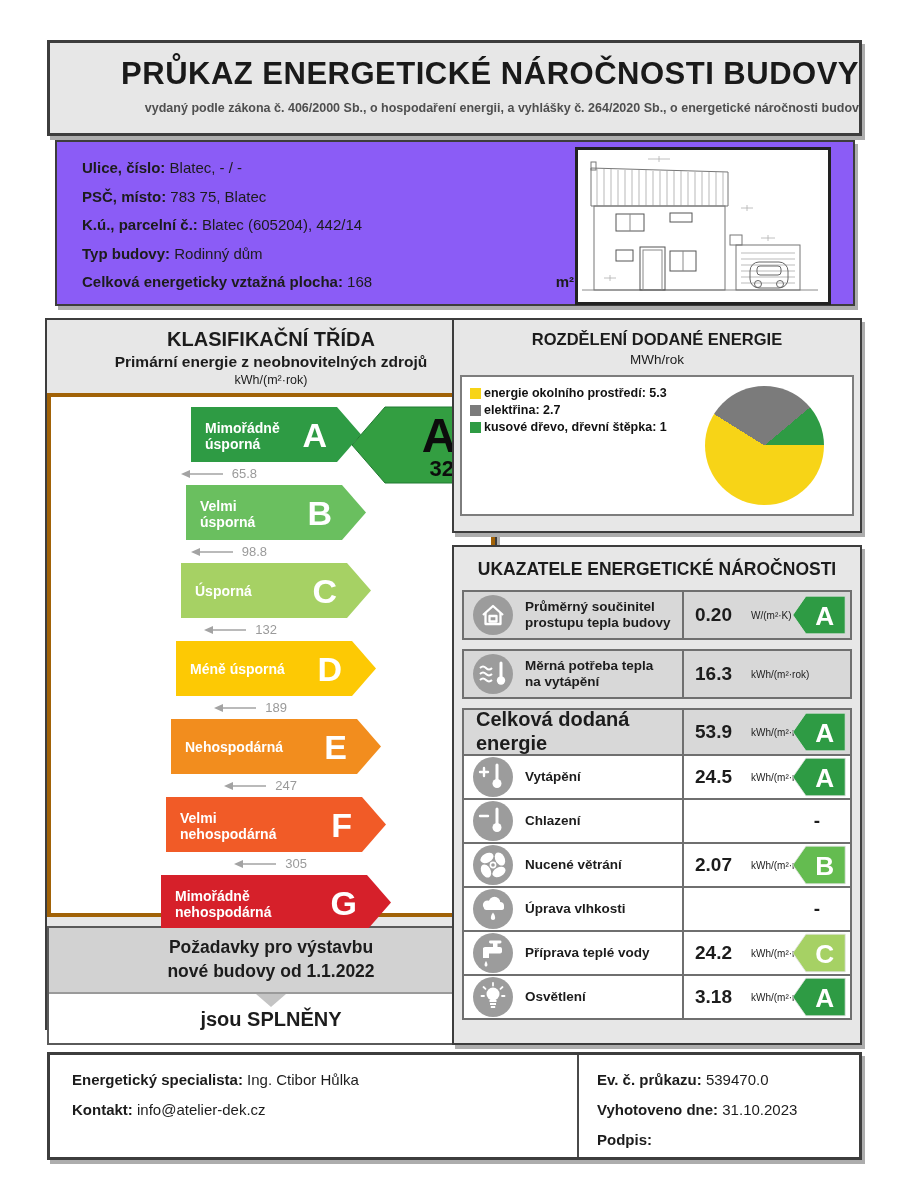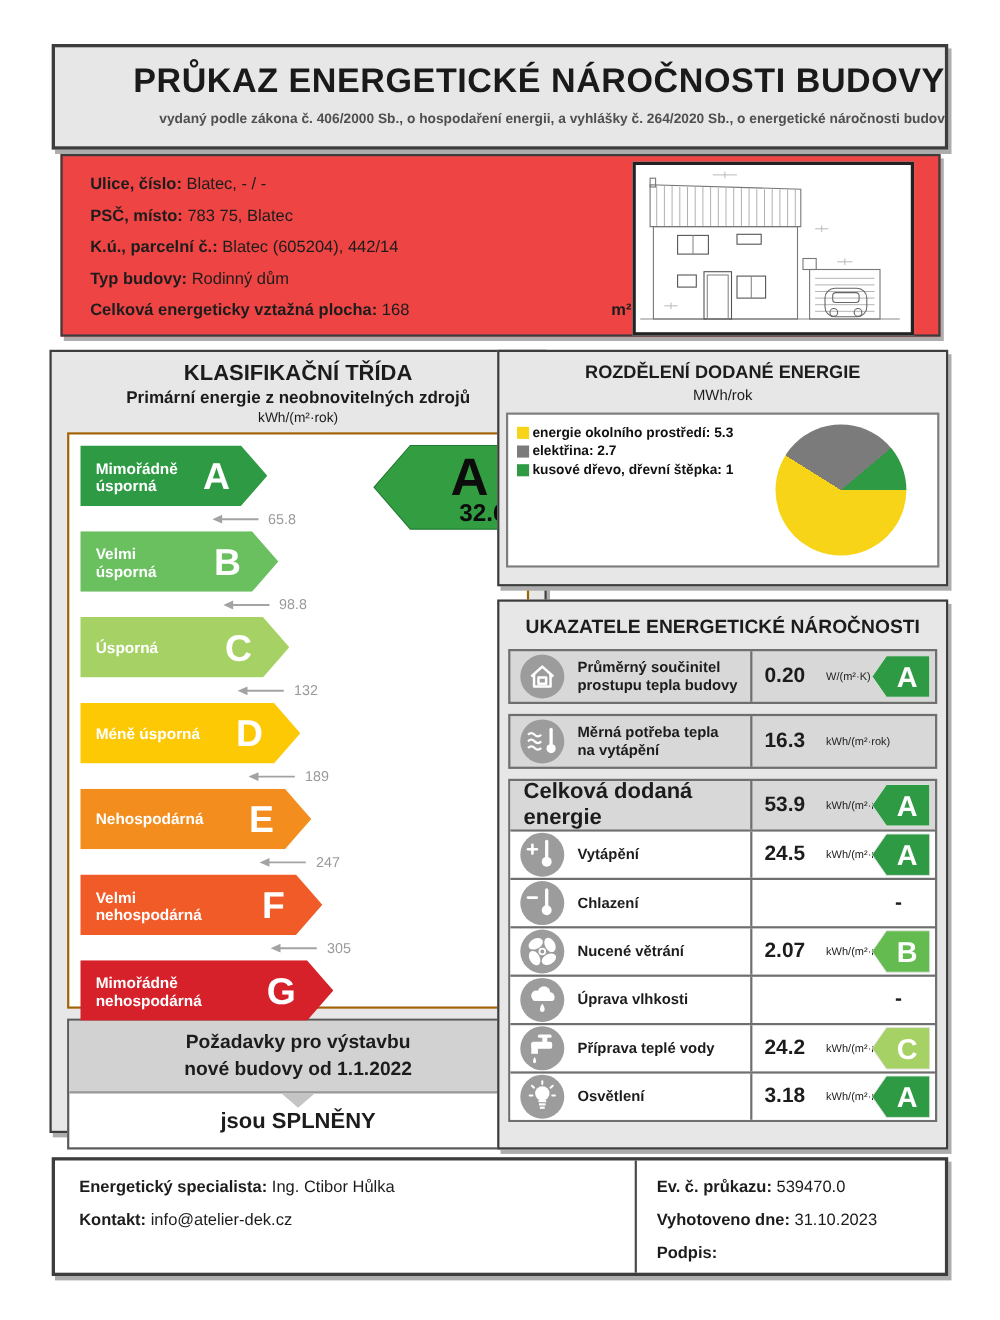--- a/index.html
+++ b/index.html
@@ -6,34 +6,34 @@
   body{font-family:"Liberation Sans","DejaVu Sans",sans-serif;color:#1c1c1c;}
   .page{position:relative;width:909px;height:1200px;background:#fff;overflow:hidden;}
   .box{position:absolute;background:#e7e7e7;border:2px solid #3d3d3d;box-shadow:3px 4px 0 #adadad;box-sizing:border-box;}
 
   
   .header-box{left:47px;top:40px;width:815px;height:96px;border-width:3px;text-align:right;padding-top:13px;}
   .header-title{font-size:31px;font-weight:bold;letter-spacing:.5px;color:#1a1a1a;margin:0;}
   .header-sub{font-size:12.5px;font-weight:bold;color:#4f4f4f;margin-top:9px;}
 
   
-  .addr-box{left:55px;top:140px;width:800px;height:166px;background:#ef4444;border-width:2px;padding:12px 0 0 25px;}
+  .addr-box{left:55px;top:140px;width:800px;height:166px;background:#8b5cf6;border-width:2px;padding:12px 0 0 25px;}
   .addr-left{width:520px;}
   .addr-row{display:flex;font-size:15px;line-height:28.5px;}
   .addr-label{font-weight:bold;white-space:pre;}
   .addr-value{white-space:pre;}
   .addr-unit{margin-left:auto;padding-right:28px;font-weight:bold;}
   .drawing-frame{position:absolute;right:22px;top:5px;width:250px;height:152px;border:3px solid #222;background:#fff;}
 
   
-  .class-box{left:45px;top:318px;width:452px;height:712px;padding:8px 14px 6px;}
+  .class-box{left:45px;top:318px;width:452px;height:712px;padding:8px 0 6px;}
   .sec-title{font-size:20px;font-weight:bold;text-align:center;line-height:1.15;}
   .sec-sub{font-size:15.5px;font-weight:bold;text-align:center;margin-top:2px;}
   .sec-unit{font-size:12.5px;text-align:center;margin:2px 0 6px;}
-  .scale-panel{position:relative;background:#fff;border:2px solid #a16207;padding:10px 0 8px 10px;height:524px;box-sizing:border-box;}
+  .scale-panel{position:relative;background:#fff;border:4px solid #a16207;padding:10px 0 8px 10px;height:524px;box-sizing:border-box;text-align:center;}
   .arrow-row{height:55px;line-height:0;}
   .thresh{height:23px;display:flex;align-items:center;justify-content:flex-end;gap:7px;}
   .thresh span{font-size:13px;color:#9a9a9a;line-height:23px;}
   .result-arrow{position:absolute;top:9px;right:6px;line-height:0;}
 
   .req-wrap{margin-top:9px;border:2px solid #5a5a5a;background:#fff;}
   .req-top{position:relative;background:#d2d2d2;border-bottom:2px solid #9a9a9a;text-align:center;padding:8px 4px 9px;}
   .req-line{font-size:17.5px;font-weight:bold;line-height:1.35;}
   .req-top::after{content:"";position:absolute;left:50%;bottom:-15px;transform:translateX(-50%);
     border:15px solid transparent;border-top:13px solid #c4c4c4;border-bottom:0;}

